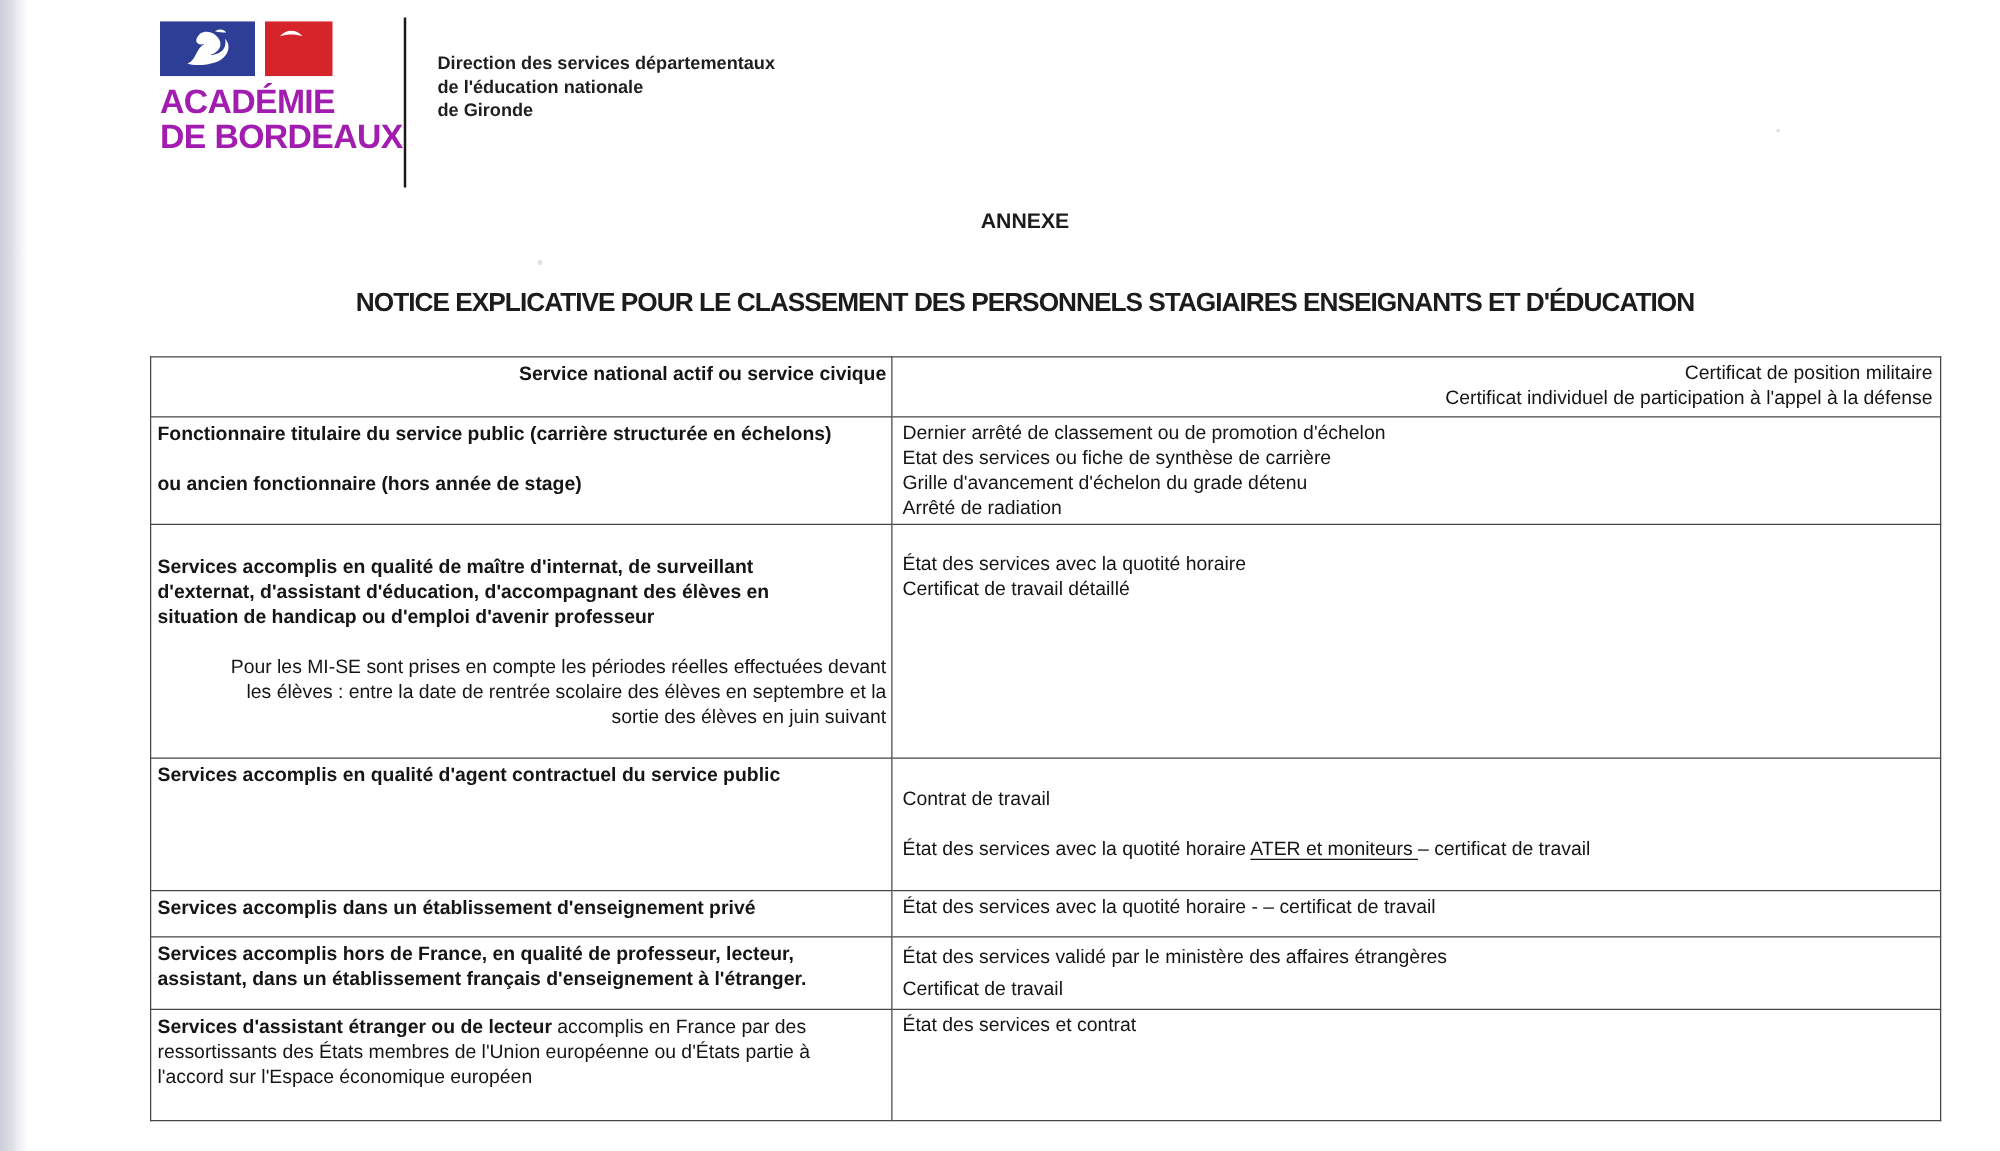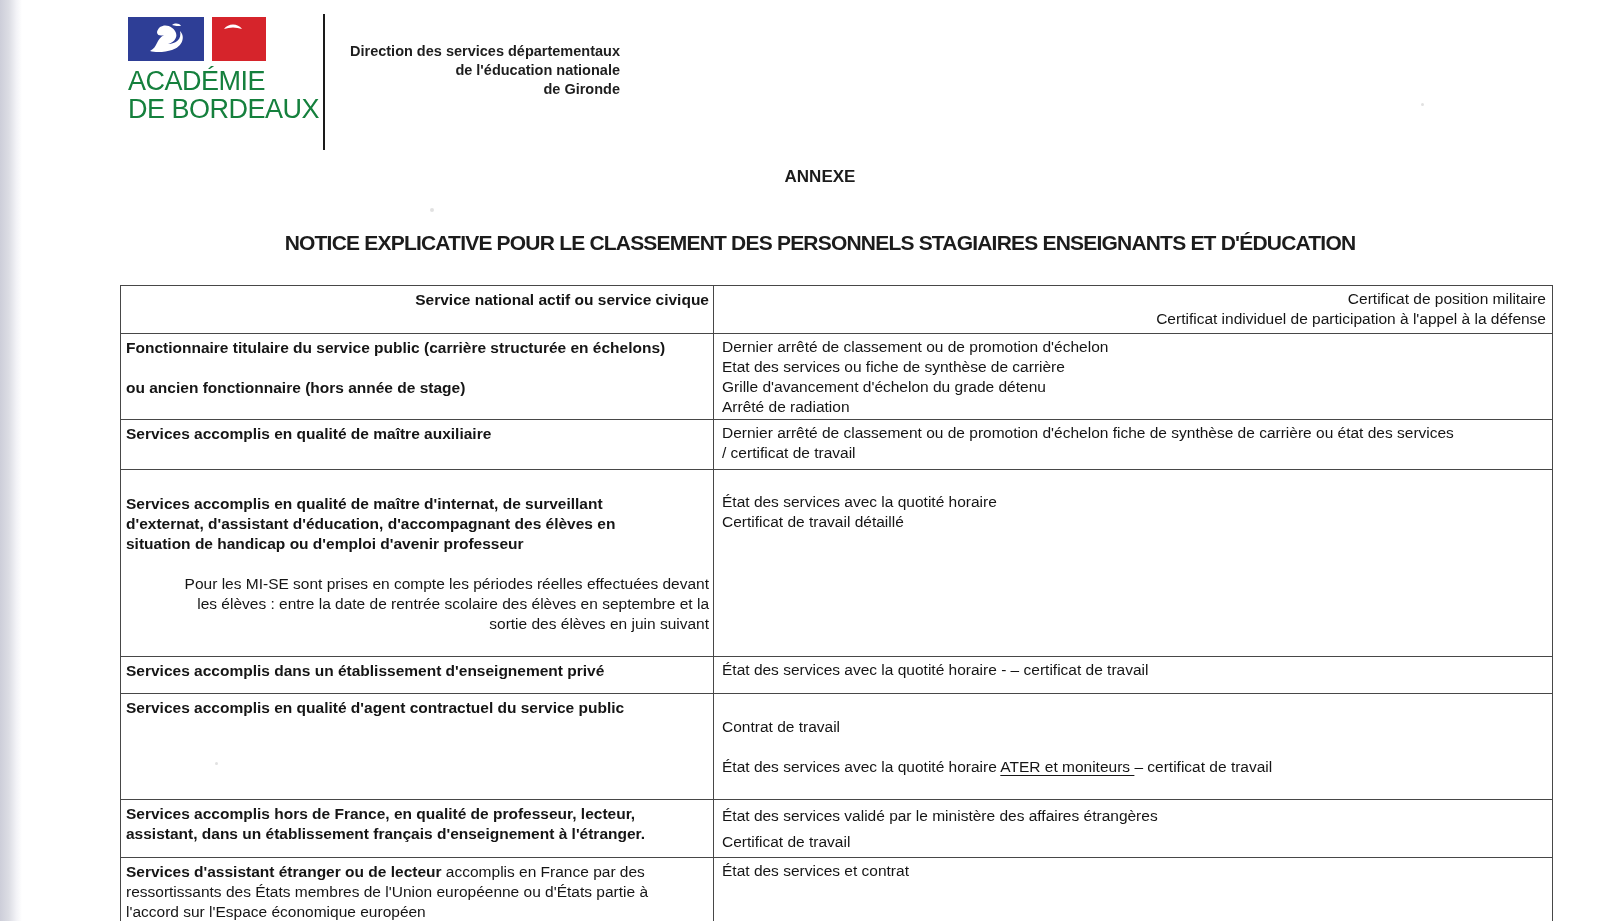--- a/index.html
+++ b/index.html
@@ -14,29 +14,29 @@
   
   .scan-edge {
     position: absolute; left: 0; top: 0; width: 22px; height: 921px;
     background: linear-gradient(to right, #cdced9 0%, #dcdde4 40%, #f3f3f7 75%, #ffffff 100%);
   }
   .scan-speck { position: absolute; border-radius: 50%; background: #c9c9c9; opacity: .55; }
 
   
   .logo-block { position: absolute; left: 128px; top: 17px; }
   .flag-icon { display: block; width: 140px; height: 44px; }
-  .brand { margin-top: 6px; font-weight: normal; font-size: 27px; line-height: 28px; letter-spacing: -0.5px; color: #15803d; }
+  .brand { margin-top: 6px; font-weight: bold; font-size: 27px; line-height: 28px; letter-spacing: -0.5px; color: #a21caf; }
   .motto { margin-top: 10px; font-family: "Liberation Serif", serif; font-style: italic; font-size: 15px; line-height: 21px; white-space: pre-line; color: #222; }
 
   .letterhead-divider {
     position: absolute; left: 323px; top: 14px; width: 2px; height: 136px; background: #1a1a1a;
   }
   .direction {
     position: absolute; left: 350px; top: 42px;
-    font-weight: bold; font-size: 14.5px; line-height: 19px; white-space: pre-line; color: #1e1e1e; text-align: right;
+    font-weight: bold; font-size: 14.5px; line-height: 19px; white-space: pre-line; color: #1e1e1e;
   }
 
   
   .title-band { position: absolute; left: 20px; width: 1600px; text-align: center; }
   .annexe-title { top: 167px; font-size: 17px; font-weight: bold; }
   .annexe-title span { text-underline-offset: 3px; text-decoration-thickness: 2px; text-align: right; }
   .main-title { top: 231px; font-size: 21px; font-weight: bold; letter-spacing: -0.8px; }
   .main-title span { text-underline-offset: 4px; text-decoration-thickness: 1.5px; }
 
   
@@ -115,50 +115,45 @@
   <tr style="height:80px;">
     <td class="nature">Fonctionnaire titulaire du service public (carrière structurée en échelons)
 
 ou ancien fonctionnaire (hors année de stage)</td>
     <td class="pieces">Dernier arrêté de classement ou de promotion d'échelon
 Etat des services ou fiche de synthèse de carrière
 Grille d'avancement d'échelon du grade détenu
 Arrêté de radiation</td>
   </tr>
 
-  <tr style="height:50px;">
-    <td class="nature">Services accomplis en qualité de maître auxiliaire</td>
-    <td class="pieces">Dernier arrêté de classement ou de promotion d'échelon fiche de synthèse de carrière ou état des services
-/ certificat de travail</td>
-  </tr>
 
   <tr style="height:145px;" class="row-mise">
     <td class="nature">
       <span>Services accomplis en qualité de maître d'internat, de surveillant
 d'externat, d'assistant d'éducation, d'accompagnant des élèves en
 situation de handicap ou d'emploi d'avenir professeur</span>
       <span class="note">Pour les MI-SE sont prises en compte les périodes réelles effectuées devant
 les élèves : entre la date de rentrée scolaire des élèves en septembre et la
 sortie des élèves en juin suivant</span>
     </td>
     <td class="pieces">État des services avec la quotité horaire
 Certificat de travail détaillé</td>
   </tr>
 
-  <tr style="height:37px;">
-    <td class="nature">Services accomplis dans un établissement d'enseignement privé</td>
-    <td class="pieces">État des services avec la quotité horaire - – certificat de travail</td>
-  </tr>
-
   <tr style="height:57px;">
     <td class="nature">Services accomplis en qualité d'agent contractuel du service public</td>
     <td class="pieces">
       <div>Contrat de travail</div>
       <div><span>État des services avec la quotité horaire </span><span class="uline">ATER et moniteurs </span><span>– certificat de travail</span></div>
     </td>
+  </tr>
+
+  <tr style="height:37px;">
+    <td class="nature">Services accomplis dans un établissement d'enseignement privé</td>
+    <td class="pieces">État des services avec la quotité horaire - – certificat de travail</td>
   </tr>
 
   <tr style="height:51px;" class="row-horsfrance">
     <td class="nature">Services accomplis hors de France, en qualité de professeur, lecteur,
 assistant, dans un établissement français d'enseignement à l'étranger.</td>
     <td class="pieces">État des services validé par le ministère des affaires étrangères
 Certificat de travail</td>
   </tr>
 
   <tr style="height:89px;" class="row-etranger">

